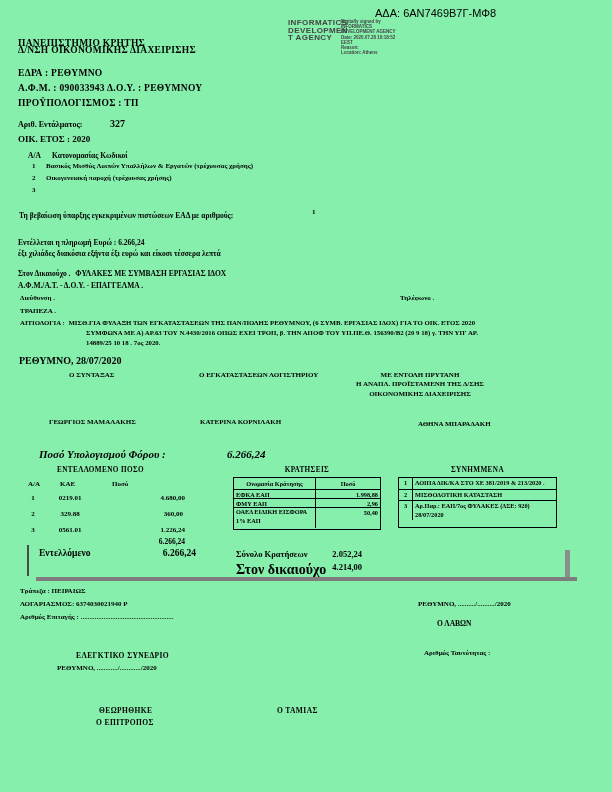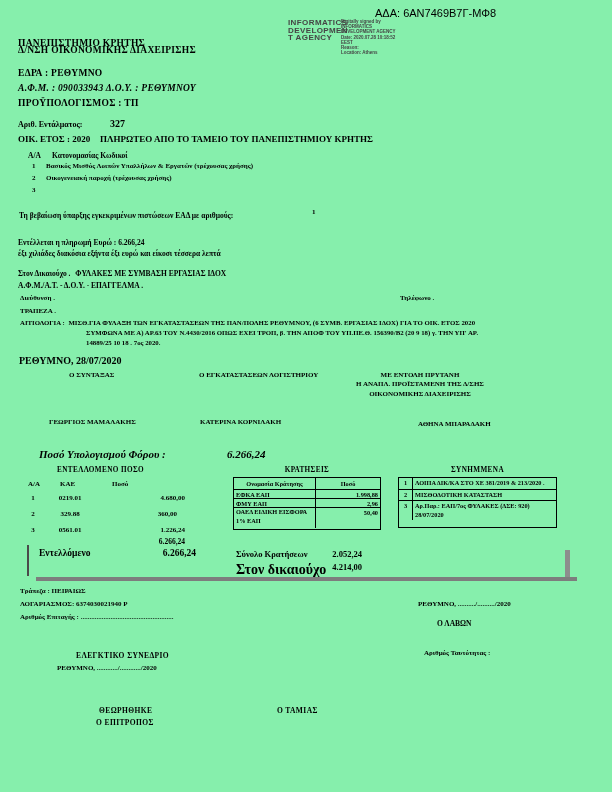--- a/index.html
+++ b/index.html
@@ -43,27 +43,26 @@
     <div>DEVELOPMENT AGENCY</div>
     <div>Date: 2020.07.28 10:18:52</div>
     <div>EEST</div>
     <div>Reason:</div>
     <div>Location: Athens</div>
   </div>
 
   <div class="abs" style="left:18px;top:38px;font-size:9.5px;letter-spacing:.3px;">ΠΑΝΕΠΙΣΤΗΜΙΟ ΚΡΗΤΗΣ</div>
   <div class="abs" style="left:18px;top:45px;font-size:9.5px;letter-spacing:.3px;">Δ/ΝΣΗ ΟΙΚΟΝΟΜΙΚΗΣ ΔΙΑΧΕΙΡΙΣΗΣ</div>
   <div class="abs" style="left:18px;top:68px;font-size:9.5px;letter-spacing:.3px;">ΕΔΡΑ : ΡΕΘΥΜΝΟ</div>
-  <div class="abs" style="left:18px;top:83px;font-size:9.5px;letter-spacing:.3px;font-style:italic;">Α.Φ.Μ. : 090033943    Δ.Ο.Υ. : ΡΕΘΥΜΝΟΥ</div>
+  <div class="abs" style="left:18px;top:83px;font-size:9.5px;letter-spacing:.3px;">Α.Φ.Μ. : 090033943    Δ.Ο.Υ. : ΡΕΘΥΜΝΟΥ</div>
   <div class="abs" style="left:18px;top:98px;font-size:9.5px;letter-spacing:.3px;">ΠΡΟΫΠΟΛΟΓΙΣΜΟΣ  :  ΤΠ</div>
 
   <div class="abs" style="left:18px;top:120px;font-size:8px;">Αριθ. Εντάλματος:</div>
   <div class="abs" style="left:110px;top:118px;font-size:10px;">327</div>
   <div class="abs" style="left:18px;top:134px;font-size:9px;">ΟΙΚ. ΕΤΟΣ : 2020</div>
-  <div class="abs" style="left:100px;top:134px;font-size:9px;">ΠΛΗΡΩΤΕΟ ΑΠΟ ΤΟ ΤΑΜΕΙΟ ΤΟΥ ΠΑΝΕΠΙΣΤΗΜΙΟΥ ΚΡΗΤΗΣ</div>
 
   <div class="abs" style="left:28px;top:151px;font-size:7.5px;">Α/Α</div>
   <div class="abs" style="left:52px;top:151px;font-size:7.5px;">Κατονομασίας Κωδικοί</div>
   <div class="abs" style="left:32px;top:162px;font-size:7px;">1</div>
   <div class="abs" style="left:46px;top:162px;font-size:7px;">Βασικός Μισθός Λοιπών Υπαλλήλων &amp; Εργατών (τρέχουσας χρήσης)</div>
   <div class="abs" style="left:32px;top:174px;font-size:7px;">2</div>
   <div class="abs" style="left:46px;top:174px;font-size:7px;">Οικογενειακή παροχή (τρέχουσας χρήσης)</div>
   <div class="abs" style="left:32px;top:186px;font-size:7px;">3</div>
 
   <div class="abs" style="left:19px;top:211px;font-size:7.5px;">Τη βεβαίωση ύπαρξης εγκεκριμένων πιστώσεων ΕΑΔ με αριθμούς:</div>
@@ -112,21 +111,21 @@
   <div class="abs" style="left:28px;top:480px;font-size:7px;">Α/Α</div>
   <div class="abs" style="left:60px;top:480px;font-size:7px;">ΚΑΕ</div>
   <div class="abs" style="left:112px;top:480px;font-size:7px;">Ποσό</div>
 
   <div class="abs c" style="left:28px;top:494px;width:10px;font-size:7px;">1</div>
   <div class="abs c" style="left:52px;top:494px;width:36px;font-size:7px;">0219.01</div>
   <div class="abs r" style="left:118px;top:494px;width:67px;font-size:7px;">4.680,00</div>
 
   <div class="abs c" style="left:28px;top:510px;width:10px;font-size:7px;">2</div>
   <div class="abs c" style="left:52px;top:510px;width:36px;font-size:7px;">329.88</div>
-  <div class="abs r" style="left:110px;top:510px;width:67px;font-size:7px;">360,00</div>
+  <div class="abs r" style="left:116px;top:510px;width:67px;font-size:7px;">360,00</div>
 
   <div class="abs c" style="left:28px;top:526px;width:10px;font-size:7px;">3</div>
   <div class="abs c" style="left:52px;top:526px;width:36px;font-size:7px;">0561.01</div>
   <div class="abs r" style="left:118px;top:526px;width:67px;font-size:7px;">1.226,24</div>
 
   <div class="abs r" style="left:118px;top:537px;width:67px;font-size:7.5px;">6.266,24</div>
   <div class="abs" style="left:39px;top:548px;font-size:9.5px;">Εντελλόμενο</div>
   <div class="abs r" style="left:114px;top:548px;width:82px;font-size:9.5px;">6.266,24</div>
 
   <div class="abs box" style="left:233px;top:477px;width:148px;height:53px;">

